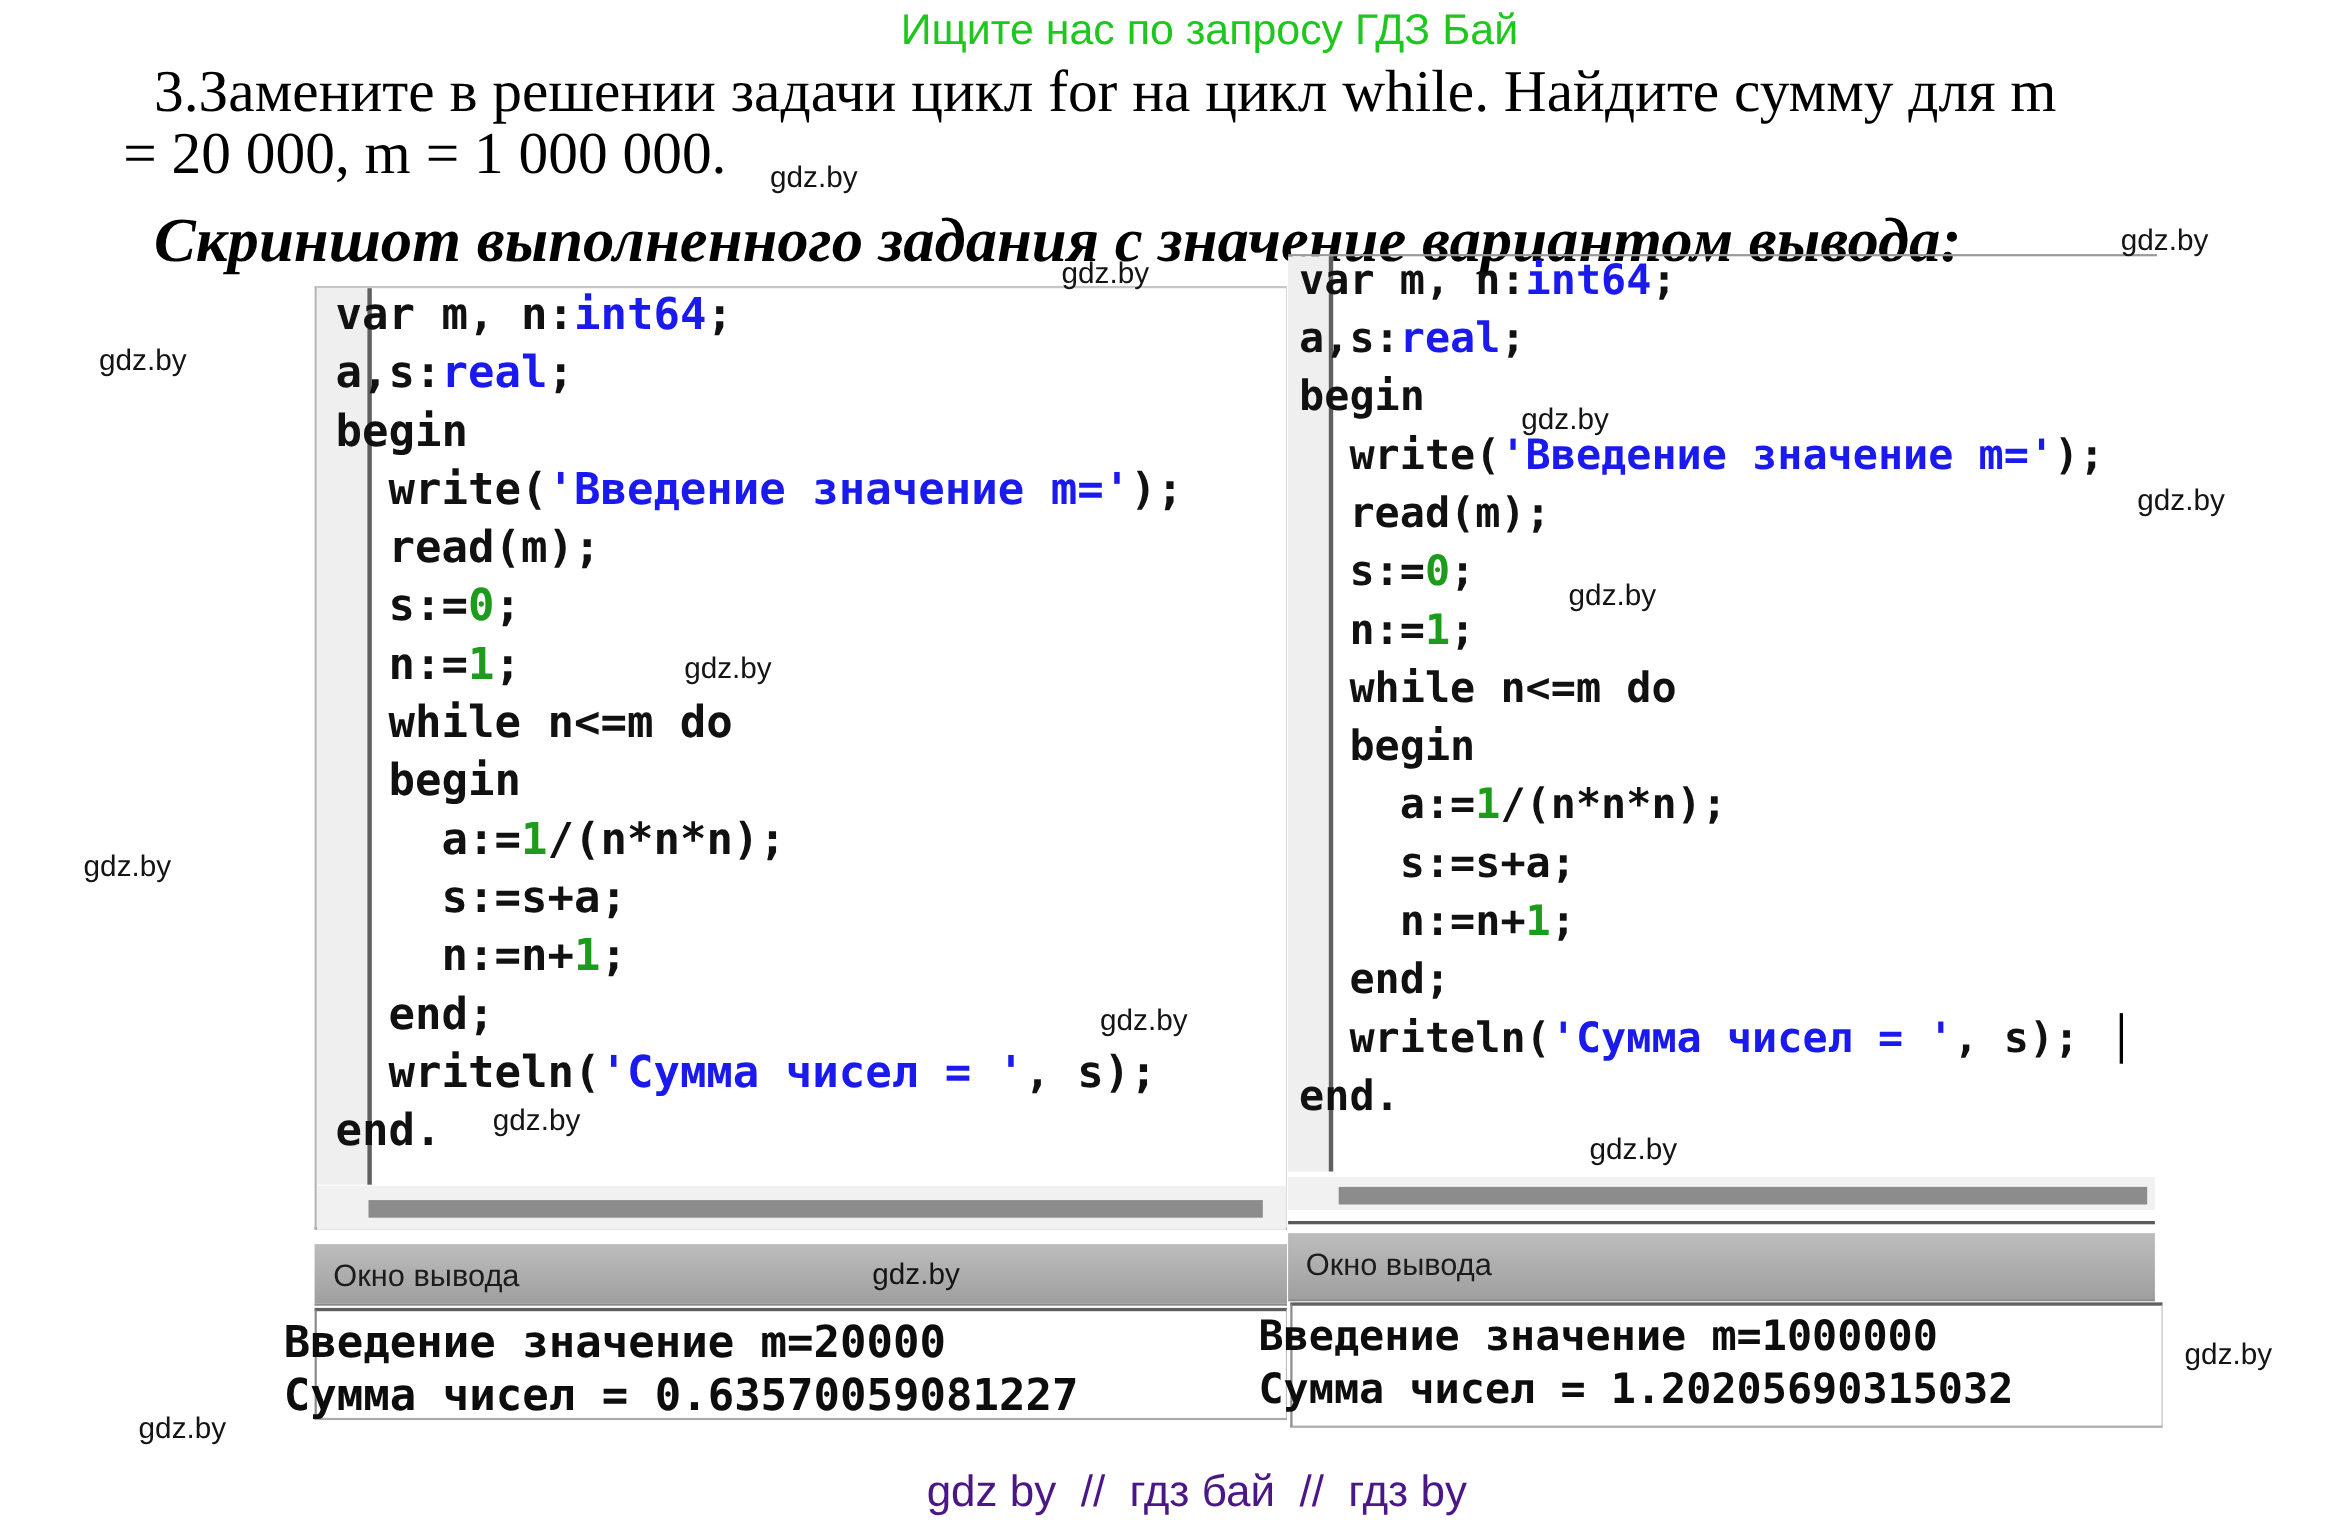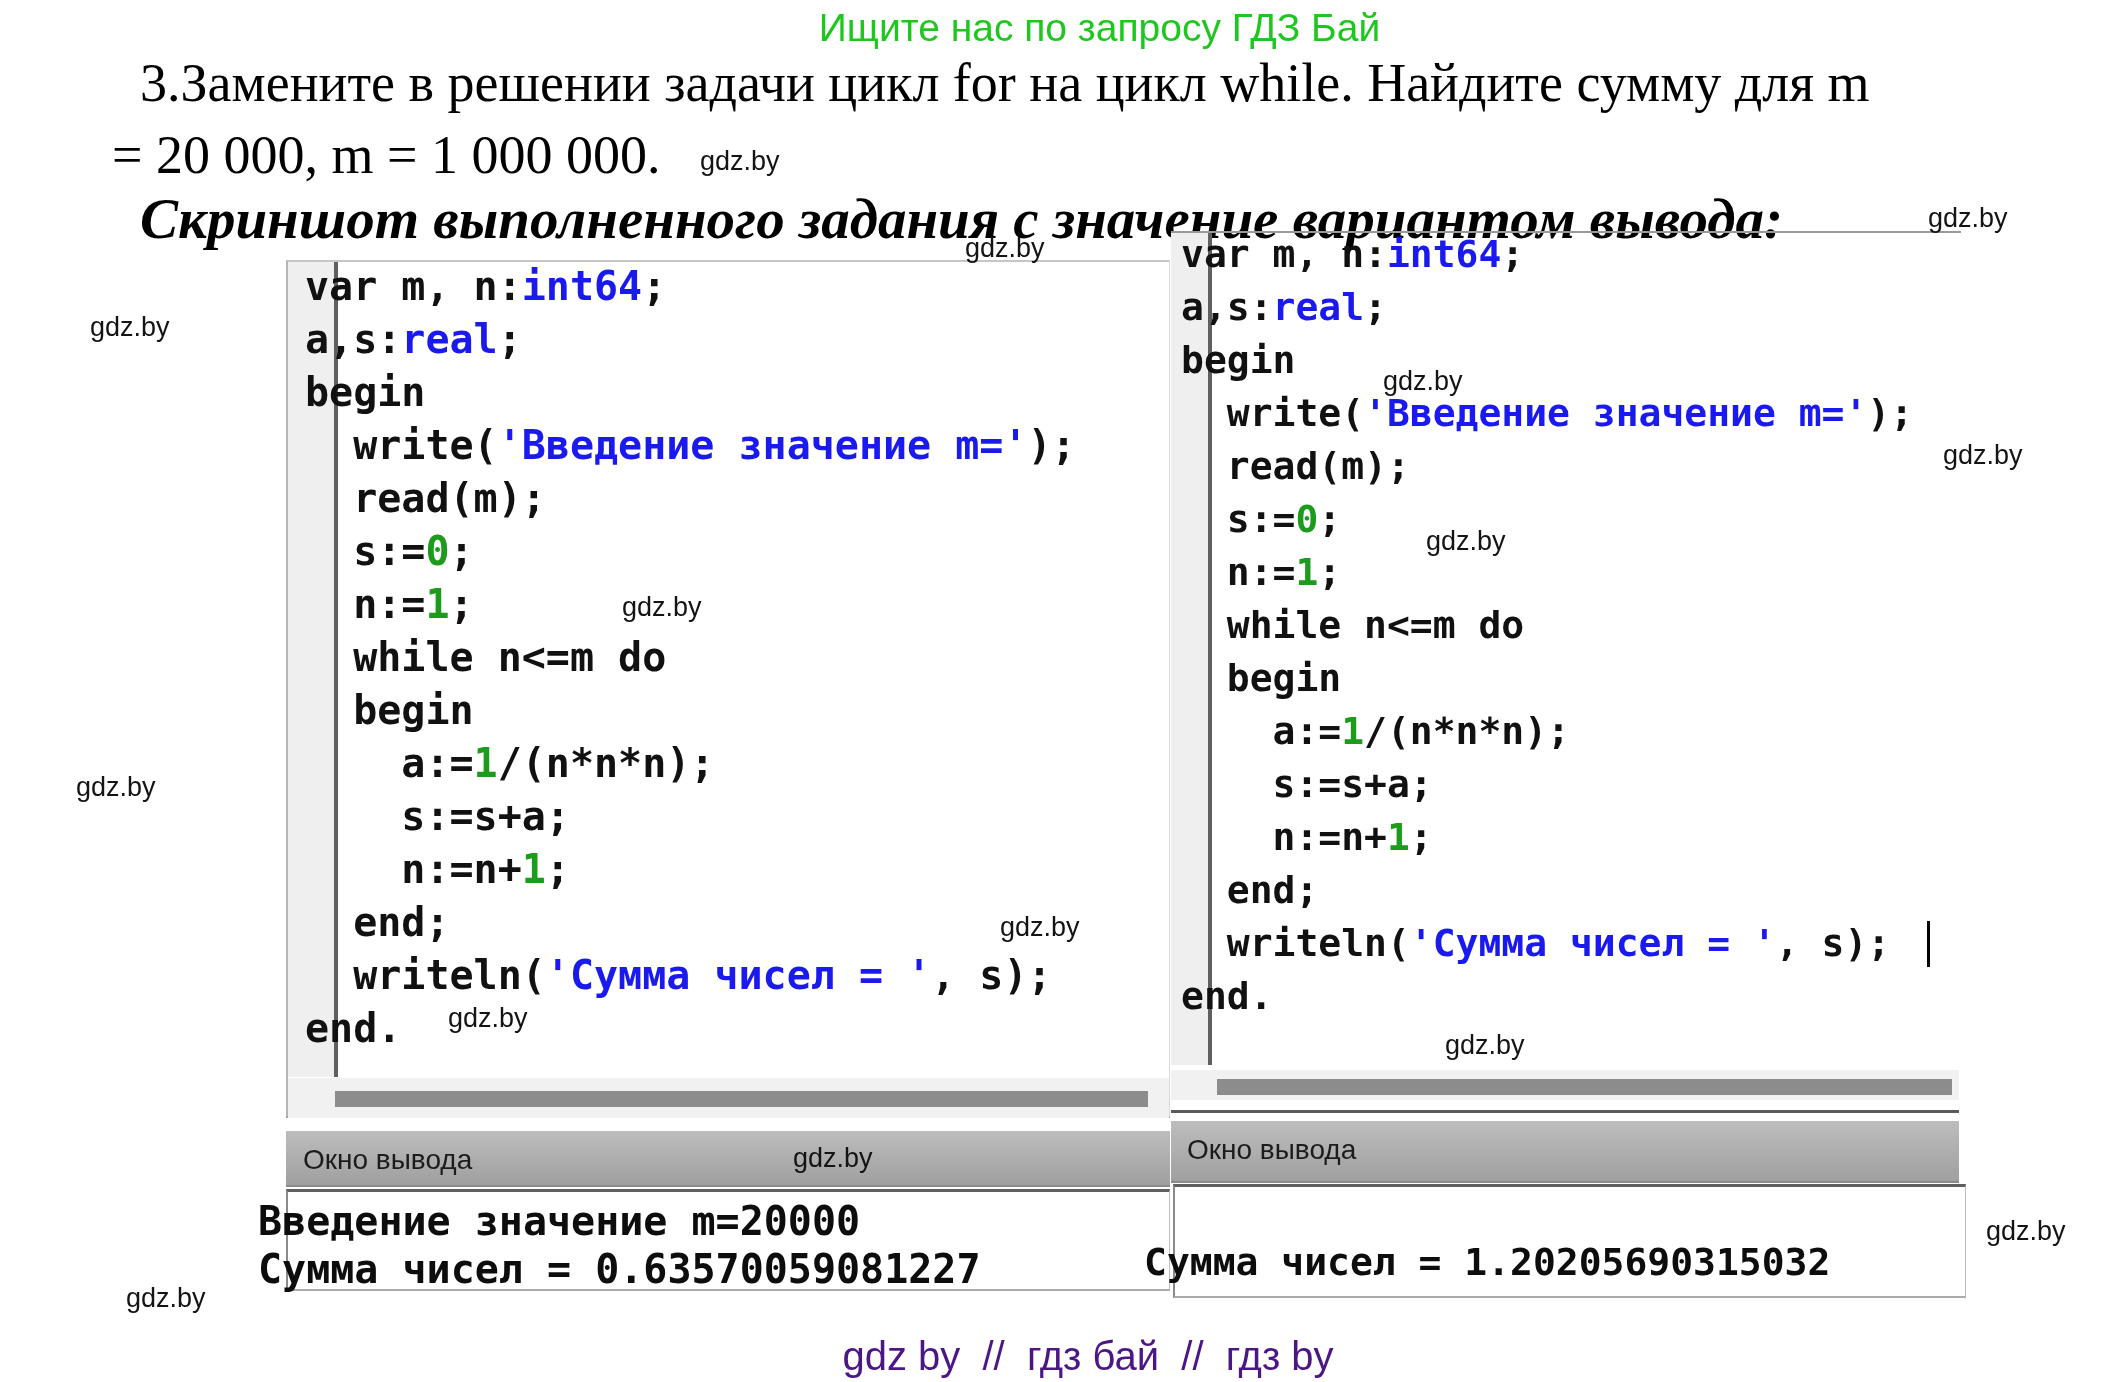--- a/index.html
+++ b/index.html
@@ -3,21 +3,21 @@
 <meta charset="utf-8">
 <style>
   html,body{margin:0;padding:0;background:#ffffff;}
   #page{position:relative;width:2127px;height:1382px;background:#ffffff;overflow:hidden;
         font-family:"Liberation Sans",sans-serif;}
   .abs{position:absolute;margin-left:36px;}
   
   .promo{top:6px;left:0;width:2127px;text-align:center;font-size:39px;font-weight:400;}
   .task-line{font-family:"Liberation Serif",serif;font-size:54px;color:#000;white-space:pre;}
   .task1{left:104px;top:52px;}
-  .task2{left:76px;top:124px;}
+  .task2{left:76px;top:108px;}
   .heading{left:104px;top:186px;font-family:"Liberation Serif",serif;font-weight:700;font-style:italic;
            font-size:57px;color:#000;white-space:pre;}
   
   .wm{position:absolute;font-size:27px;color:#141414;white-space:pre;}
   
   .panel-l{left:250px;top:260px;width:884px;height:858px;background:#ffffff;
            border-top:2px solid #c6c6c6;border-left:2px solid #b5b5b5;border-right:1px solid #d9d9d9;
            border-bottom:3px solid #9a9a9a;box-sizing:border-box;}
   .gutter-l{left:252px;top:262px;width:46px;height:815px;background:#f0efef;border-right:4px solid #606060;}
   .track-l{left:252px;top:1078px;width:881px;height:40px;background:#f1f1f1;}
@@ -107,20 +107,21 @@
     <span class="outbar-label" style="left:17px;top:13px;">Окно вывода</span>
   </div>
   <div class="abs outbox outbox-l"></div>
   <div class="out-line" style="left:258px;top:1197px;font-size:40px;line-height:48px;">Введение значение m=20000</div>
   <div class="out-line" style="left:258px;top:1245px;font-size:40px;line-height:48px;">Сумма чисел = 0.63570059081227</div>
 
   <div class="abs outbar outbar-r">
     <span class="outbar-label" style="left:16px;top:13px;">Окно вывода</span>
   </div>
   <div class="abs outbox outbox-r"></div>
+  <div class="out-line" style="left:1144px;top:1191px;font-size:38px;line-height:46px;">Введение значение m=1000000</div>
   <div class="out-line" style="left:1144px;top:1239px;font-size:38px;line-height:46px;">Сумма чисел = 1.20205690315032</div>
 
   <div id="watermarks">
       <span class="wm" style="left: 965px; top: 233px;">gdz.by</span>
       <span class="wm" style="left: 90px; top: 312px;">gdz.by</span>
       <span class="wm" style="left: 1383px; top: 366px;">gdz.by</span>
       <span class="wm" style="left: 1943px; top: 440px;">gdz.by</span>
       <span class="wm" style="left: 1426px; top: 526px;">gdz.by</span>
       <span class="wm" style="left: 622px; top: 592px;">gdz.by</span>
       <span class="wm" style="left: 76px; top: 772px;">gdz.by</span>

